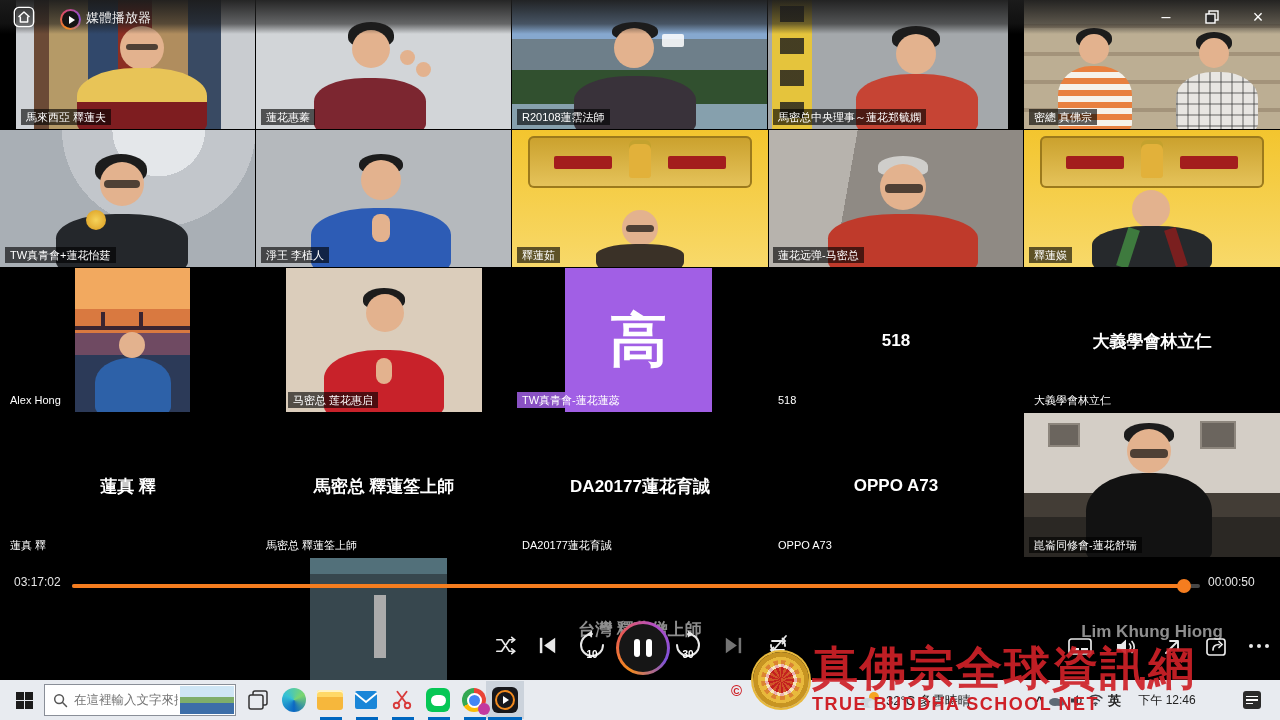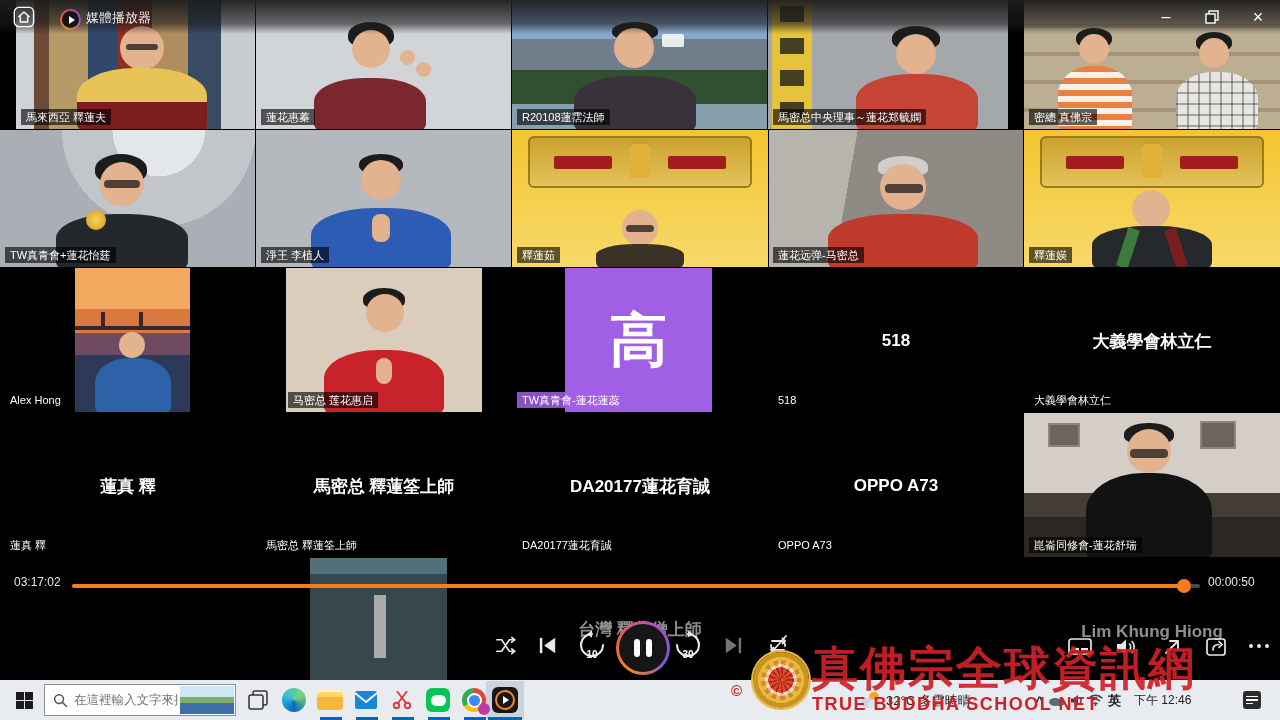--- a/index.html
+++ b/index.html
@@ -481,21 +481,21 @@
       <path d="M10 4 A3.4 3.4 0 0 1 10 9" fill="none" stroke="#3a3f45" stroke-width="1.4"></path>
     </svg>
   </div>
   <div class="tbicon" style="left:1086px;width:18px">
     <svg width="15" height="12" viewBox="0 0 15 12">
       <path d="M1 4 A9 9 0 0 1 14 4 M3.5 6.8 A6 6 0 0 1 11.5 6.8 M6 9.5 A2.6 2.6 0 0 1 9 9.5" fill="none" stroke="#3a3f45" stroke-width="1.4" stroke-linecap="round"></path>
       <circle cx="7.5" cy="11" r="1" fill="#3a3f45"></circle>
     </svg>
   </div>
   <div class="traytxt" style="left:1108px;top:692px;font-size:13px;font-weight:700">英</div>
-  <div class="traytxt" style="left:1134px;top:692px;font-size:12px;width:66px;">下午 12:46</div>
+  <div class="traytxt" style="left:1134px;top:692px;font-size:12px;width:66px;text-align:center">下午 12:46</div>
   <div class="tbicon" style="left:1238px">
     <div style="width:18px;height:18px;border-radius:3px;background:#2b2b2b;display:flex;flex-direction:column;justify-content:center;gap:2px;padding:0 3px;box-sizing:border-box">
       <div style="height:1.6px;background:#fff"></div>
         <div style="height:1.6px;background:#fff"></div>
         <div style="height:1.6px;background:#fff;width:60%"></div>
     </div>
   </div>
 
   <div class="tbslogo copyr">©</div>
   <div class="badge"></div>

